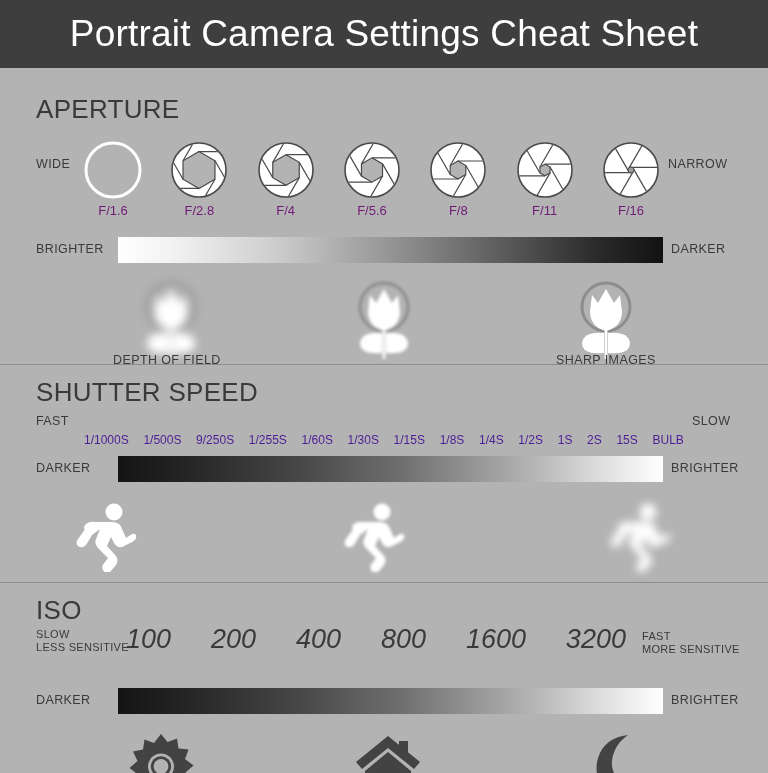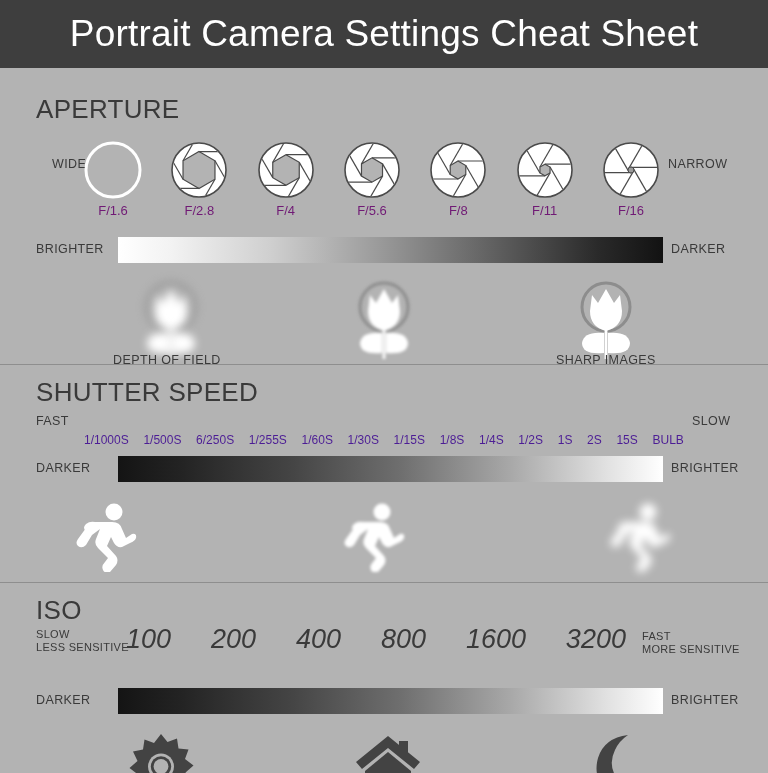--- a/index.html
+++ b/index.html
@@ -31,21 +31,21 @@
   }
   .cap-sm{font-size:11px;letter-spacing:0.3px;color:#3a3a3a;line-height:1.15;}
 
   
   #sec-aperture{height:278px;padding-top:18px;}
   .ap-title{margin:8px 0 0 36px;}
   .ap-row{
     position:relative;height:62px;margin-top:14px;
   }
   .ap-side-label{position:absolute;top:18px;font-size:12.5px;letter-spacing:0.4px;}
-  .ap-wide{left:36px;margin-left:16px;}
+  .ap-wide{left:36px;}
   .ap-narrow{left:668px;}
   .ap-icons{
     position:absolute;left:82px;top:0;width:580px;height:62px;
     display:flex;justify-content:space-between;align-items:center;
   }
   .ap-item{width:62px;display:flex;flex-direction:column;align-items:center;}
   .ap-svg{display:block;}
   .ap-labels{
     position:absolute;left:82px;top:64px;width:580px;
     display:flex;justify-content:space-between;
@@ -289,21 +289,21 @@
     <div class="section-title sh-title">SHUTTER SPEED</div>
 
     <div class="sh-ends">
       <div class="fast">FAST</div>
       <div class="slow">SLOW</div>
     </div>
 
     <div class="sh-values" id="sh-values">
         <span>1/1000S</span>
         <span>1/500S</span>
-        <span>6/250S</span>
+        <span>9/250S</span>
         <span>1/255S</span>
         <span>1/60S</span>
         <span>1/30S</span>
         <span>1/15S</span>
         <span>1/8S</span>
         <span>1/4S</span>
         <span>1/2S</span>
         <span>1S</span>
         <span>2S</span>
         <span>15S</span>

